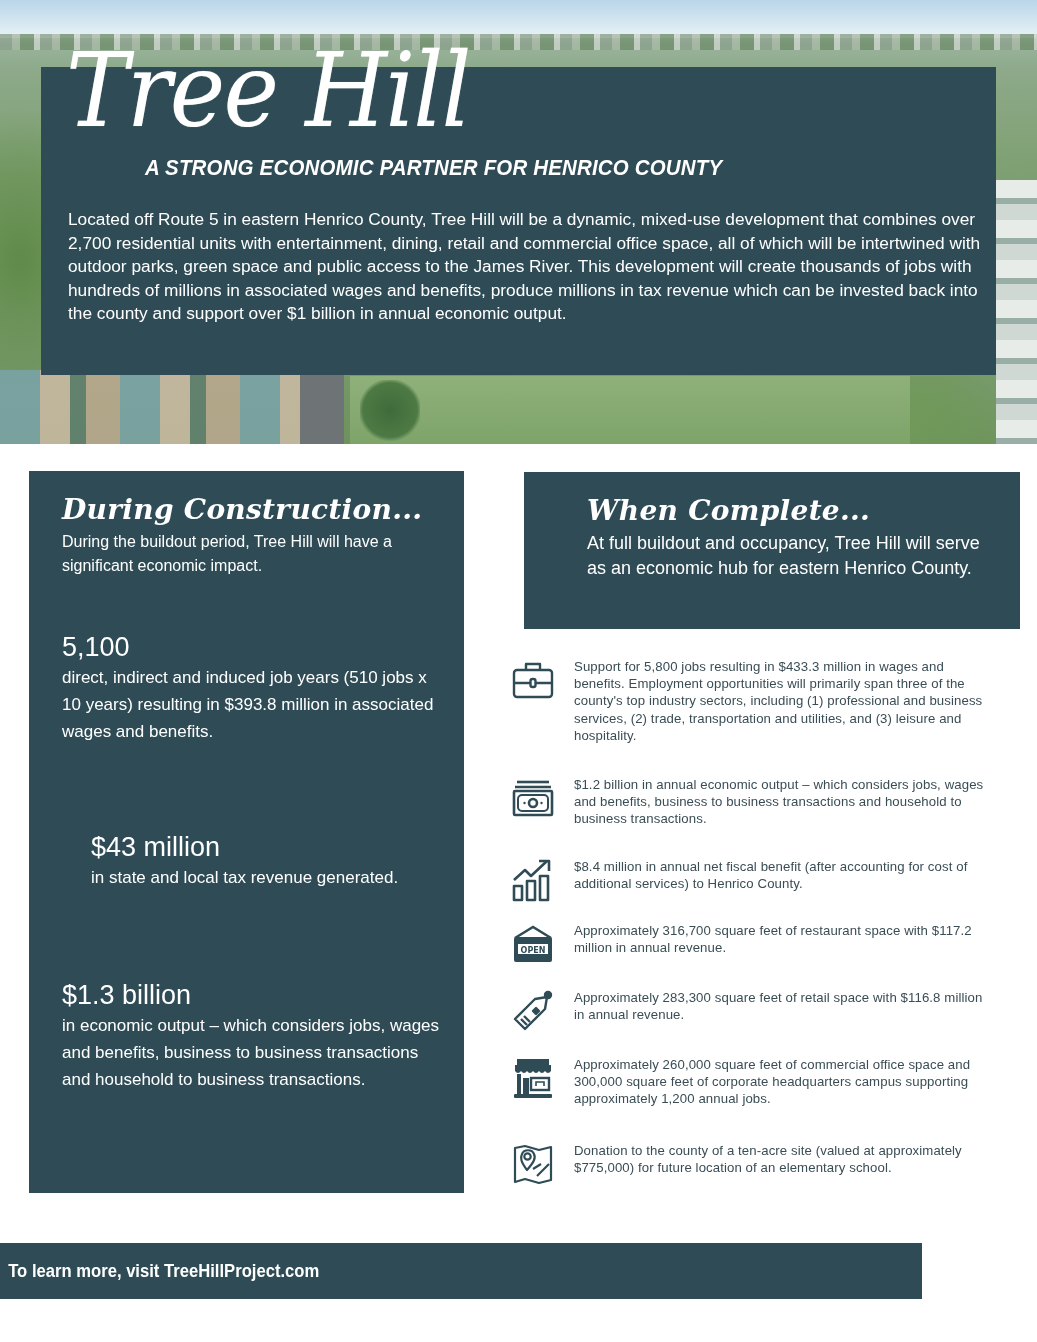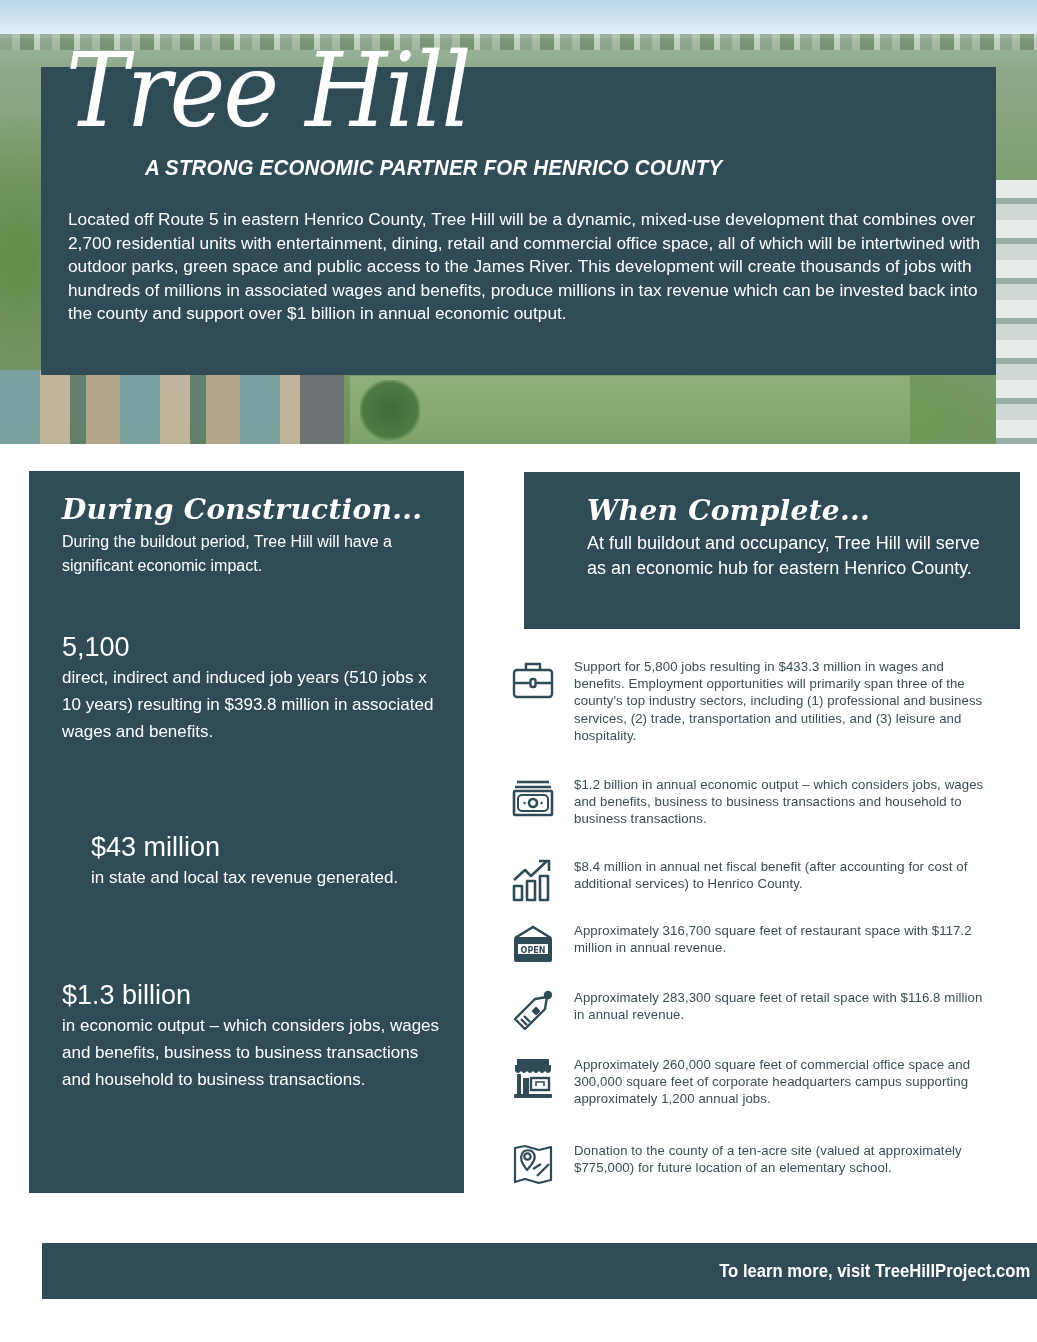--- a/index.html
+++ b/index.html
@@ -83,22 +83,22 @@
   .impact-item { position: absolute; left: 0; width: 480px; }
   .impact-icon { position: absolute; left: 0; top: 0; width: 44px; height: 44px; color: #2f4c56; }
   .impact-icon svg { width: 44px; height: 44px; display: block; }
   .impact-text {
     position: absolute; left: 63px; top: 0; width: 410px;
     font-size: 13.2px; line-height: 17.2px; color: #3a4d55; letter-spacing: 0.1px;
   }
 
   
   .footer {
-    position: absolute; left: 0; top: 1243px; width: 996px; height: 56px;
-    background: #2f4c56; display: flex; align-items: center; justify-content: flex-end; margin-left: 42px;
+    position: absolute; left: 0; top: 1243px; width: 922px; height: 56px;
+    background: #2f4c56; display: flex; align-items: center; justify-content: flex-start;
   }
   .footer-text {
     font-family: "Liberation Sans", sans-serif; font-weight: bold; font-size: 17.5px;
     color: #ffffff; transform: scaleX(0.95);
   }
 </style>
 </head>
 <body>
 
 <section class="hero">

